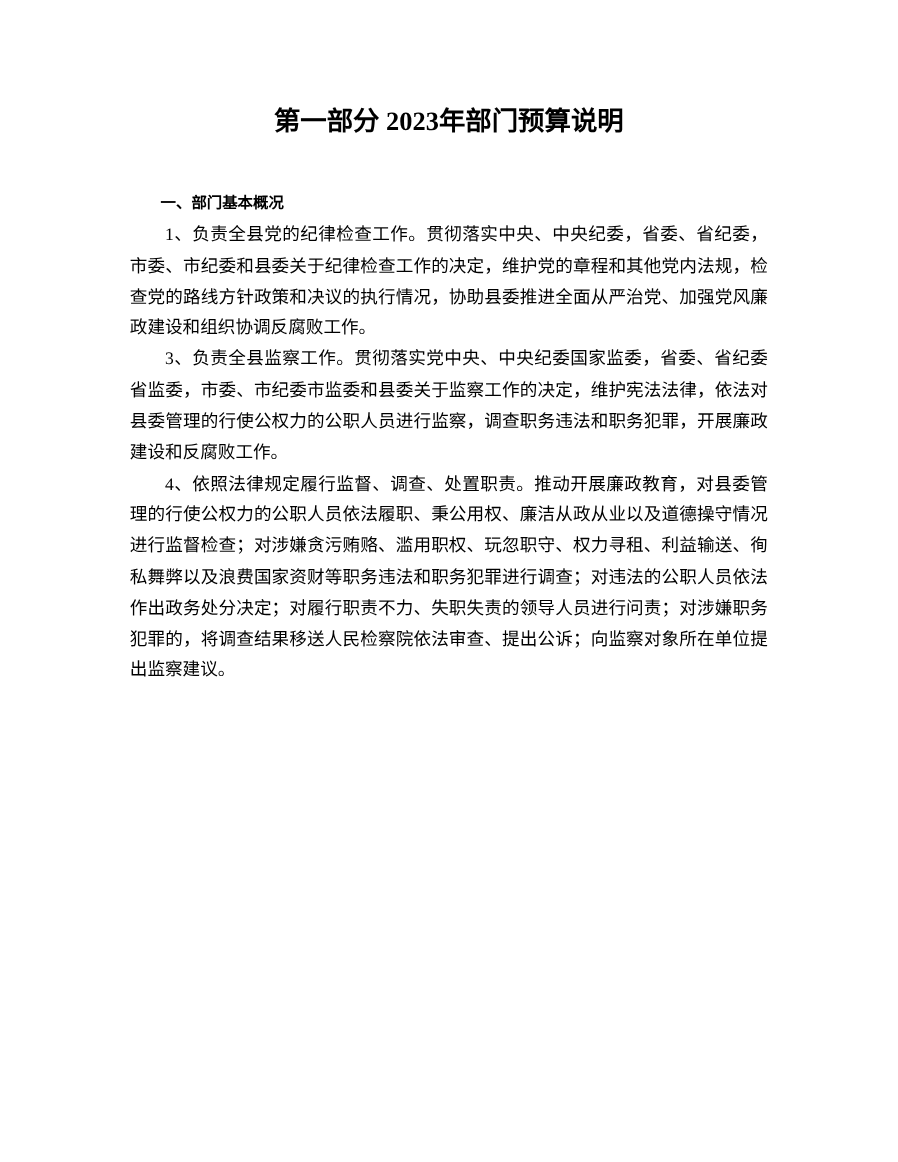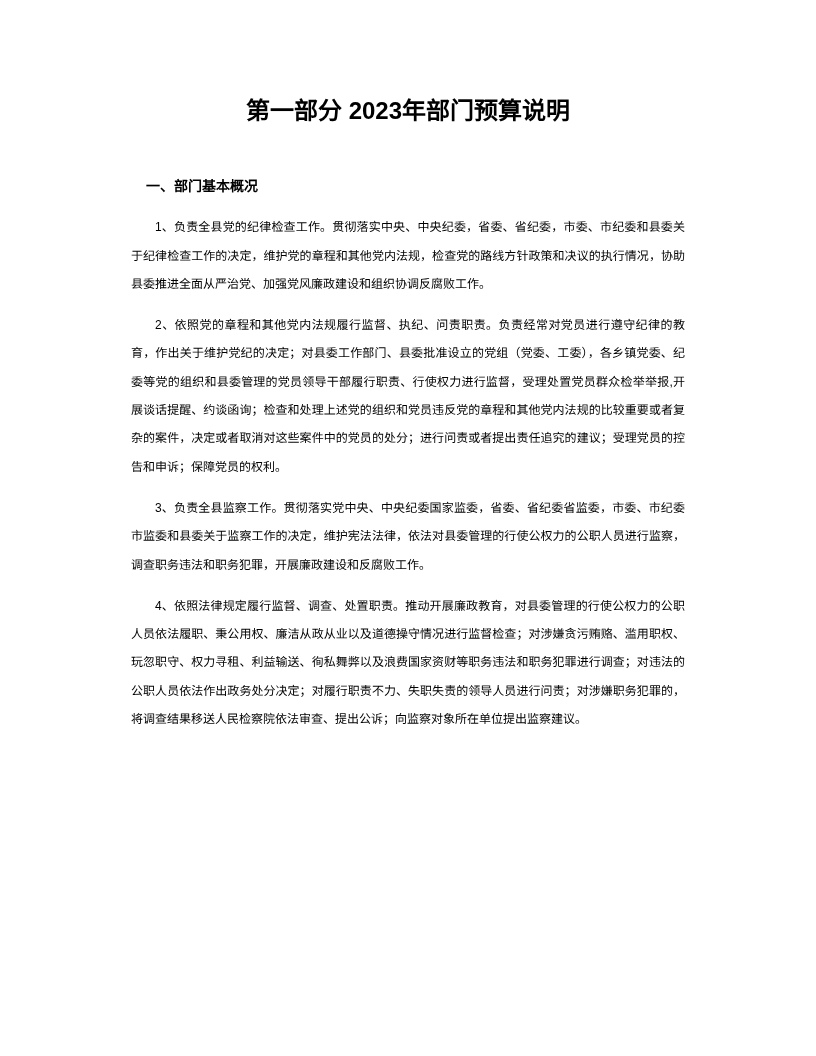--- a/index.html
+++ b/index.html
@@ -8,59 +8,58 @@
     background: #ffffff;
   }
   .page {
     position: relative;
     width: 816px;
     height: 1056px;
     margin: 0 auto;
     background: #ffffff;
     box-sizing: border-box;
     padding: 94px 118px 40px 118px;
-    font-family: Liberation Sans, sans-serif;
+    font-family: Liberation Serif, serif;
     color: #000000;
     overflow: hidden;
   }
   .doc-title {
     font-size: 24px;
     font-weight: bold;
     text-align: center;
     line-height: 34px;
     margin: 0 0 44px 0;
     white-space: nowrap;
   }
   .heading {
     font-size: 14px;
     font-weight: bold;
     line-height: 28.3px;
     margin: 0;
     text-indent: 2em;
   }
   .body-paragraph {
-    font-size: 12px;
+    font-size: 16px;
     line-height: 28.3px;
-    margin: 13px;
+    margin: 0;
     text-indent: 2em;
     text-align: justify;
     text-justify: inter-ideograph;
     word-break: break-all;
     overflow-wrap: anywhere;
   }
 </style>
 </head>
 <body>
 
 <div class="page">
   <h1 class="doc-title">第一部分 2023年部门预算说明</h1>
 
   <h2 class="heading">一、部门基本概况</h2>
 
 
   <p class="body-paragraph">1、负责全县党的纪律检查工作。贯彻落实中央、中央纪委，省委、省纪委，市委、市纪委和县委关于纪律检查工作的决定，维护党的章程和其他党内法规，检查党的路线方针政策和决议的执行情况，协助县委推进全面从严治党、加强党风廉政建设和组织协调反腐败工作。</p>
 
-  <p class="body-paragraph">2、依照党的章程和其他党内法规履行监督、执纪、问责职责。负责经常对党员进行遵守纪律的教育，作出关于维护党纪的决定；对县委工作部门、县委批准设立的党组（党委、工委），各乡镇党委、纪委等党的组织和县委管理的党员领导干部履行职责、行使权力进行监督，受理处置党员群众检举举报,开展谈话提醒、约谈函询；检查和处理上述党的组织和党员违反党的章程和其他党内法规的比较重要或者复杂的案件，决定或者取消对这些案件中的党员的处分；进行问责或者提出责任追究的建议；受理党员的控告和申诉；保障党员的权利。</p>
 
   <p class="body-paragraph">3、负责全县监察工作。贯彻落实党中央、中央纪委国家监委，省委、省纪委省监委，市委、市纪委市监委和县委关于监察工作的决定，维护宪法法律，依法对县委管理的行使公权力的公职人员进行监察，调查职务违法和职务犯罪，开展廉政建设和反腐败工作。</p>
 
   <p class="body-paragraph">4、依照法律规定履行监督、调查、处置职责。推动开展廉政教育，对县委管理的行使公权力的公职人员依法履职、秉公用权、廉洁从政从业以及道德操守情况进行监督检查；对涉嫌贪污贿赂、滥用职权、玩忽职守、权力寻租、利益输送、徇私舞弊以及浪费国家资财等职务违法和职务犯罪进行调查；对违法的公职人员依法作出政务处分决定；对履行职责不力、失职失责的领导人员进行问责；对涉嫌职务犯罪的，将调查结果移送人民检察院依法审查、提出公诉；向监察对象所在单位提出监察建议。</p>
 </div>
 
 </body></html>

